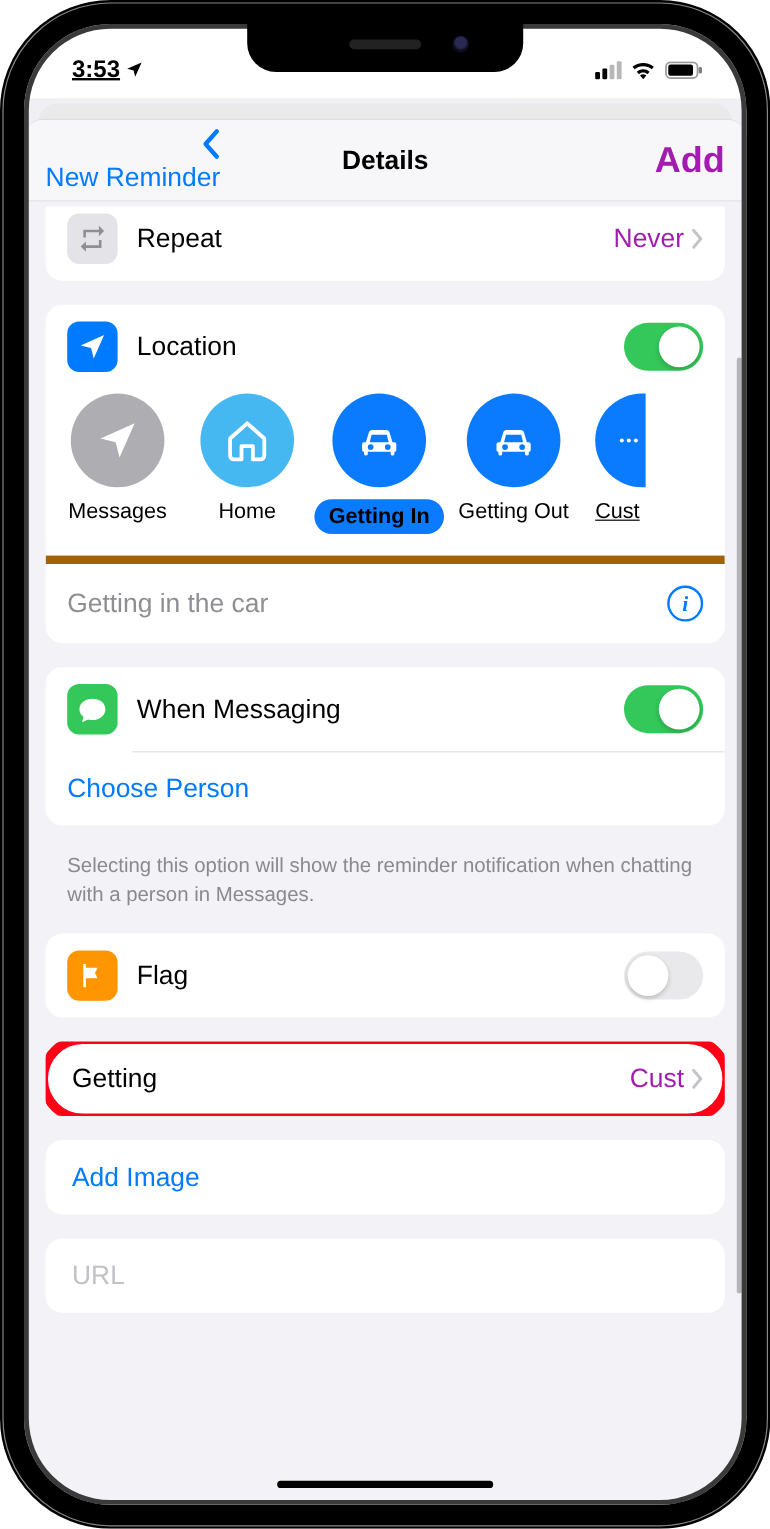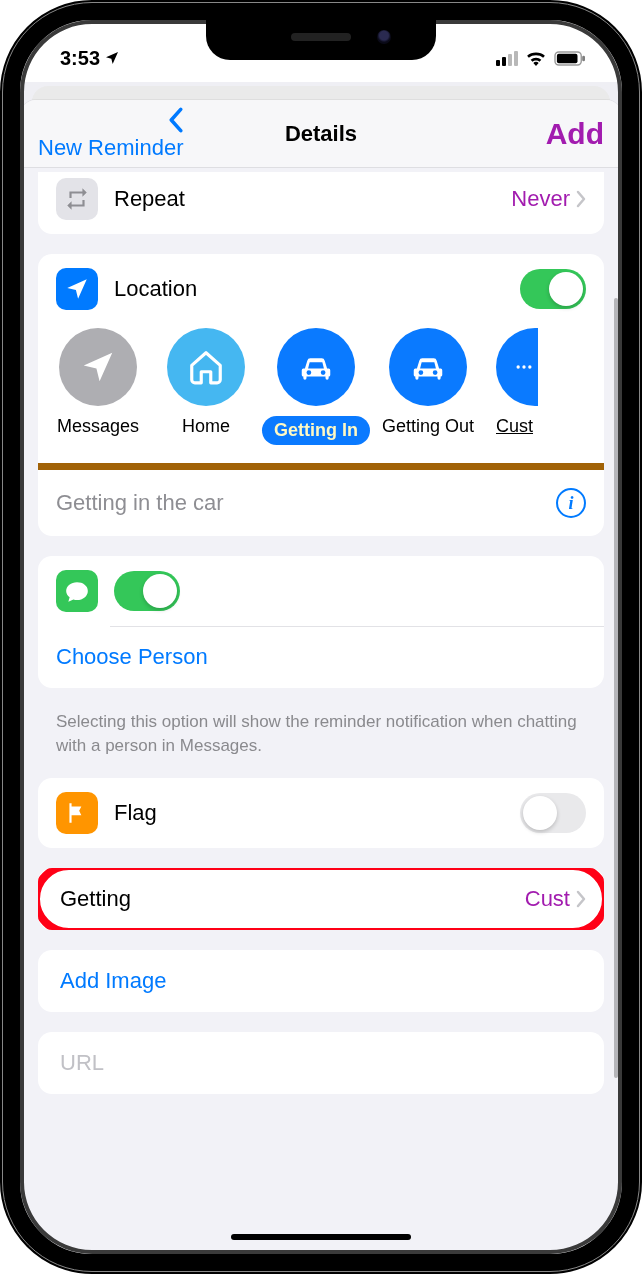--- a/index.html
+++ b/index.html
@@ -100,21 +100,21 @@
       background: #fff;
       display: flex;
       align-items: center;
       justify-content: space-between;
       padding: 0 36px 0 40px;
       font-size: 20px;
       font-weight: 600;
       color: #000;
       position: relative;
     }
-    .status-left { display: flex; align-items: center; gap: 4px; padding-top: 14px; }
+    .status-left { display: flex; align-items: center; gap: 4px; padding-top: 14px; text-decoration: underline; }
     .status-right { display: flex; align-items: center; gap: 7px; padding-top: 14px; }
     .sb-signal, .sb-wifi, .sb-battery { display: flex; align-items: flex-end; }
     .sb-signal span {
       display: inline-block;
       width: 4px;
       background: #000;
       margin-left: 2px;
       border-radius: 1px;
     }
     .sb-signal span:nth-child(1){ height:6px; }
@@ -269,21 +269,21 @@
       margin-left: auto;
     }
     .chip.partial { width: 42px; align-items: flex-start; text-decoration: underline; }
     .chip-label {
       font-size: 18px;
       color: #000;
       white-space: nowrap;
     }
     .chip-label.pill {
       background: #0a7aff;
-      color: #fef9c3;
+      color: #000000;
       font-weight: 600;
       padding: 4px 12px;
       border-radius: 20px;
     }
     .loc-detail {
       border-top: 7px solid #a16207;
       padding: 18px 18px;
       display: flex;
       align-items: center;
       justify-content: space-between;
@@ -449,20 +449,21 @@
         </div>
       </div>
 
       <div class="group">
         <div class="row">
           <div class="row-icon" style="background:#34c759;color:#fff">
             <svg viewBox="0 0 24 24" fill="#fff">
                 <path d="M12 4C6.5 4 2 7.6 2 12c0 2.3 1.2 4.4 3.2 5.8L4 22l4.7-2.1c1 .3 2.2.5 3.3.5 5.5 0 10-3.6 10-8.4S17.5 4 12 4z"></path>
               </svg>
           </div>
+          <div class="row-label">When Messaging</div>
           <div class="toggle on">
               <div class="knob"></div>
             </div>
         </div>
         <div class="row plain" style="padding-left:18px">
           <div class="row-link">Choose Person</div>
         </div>
       </div>
       <div class="footer-text">Selecting this option will show the reminder notification when chatting with a person in Messages.</div>
 

